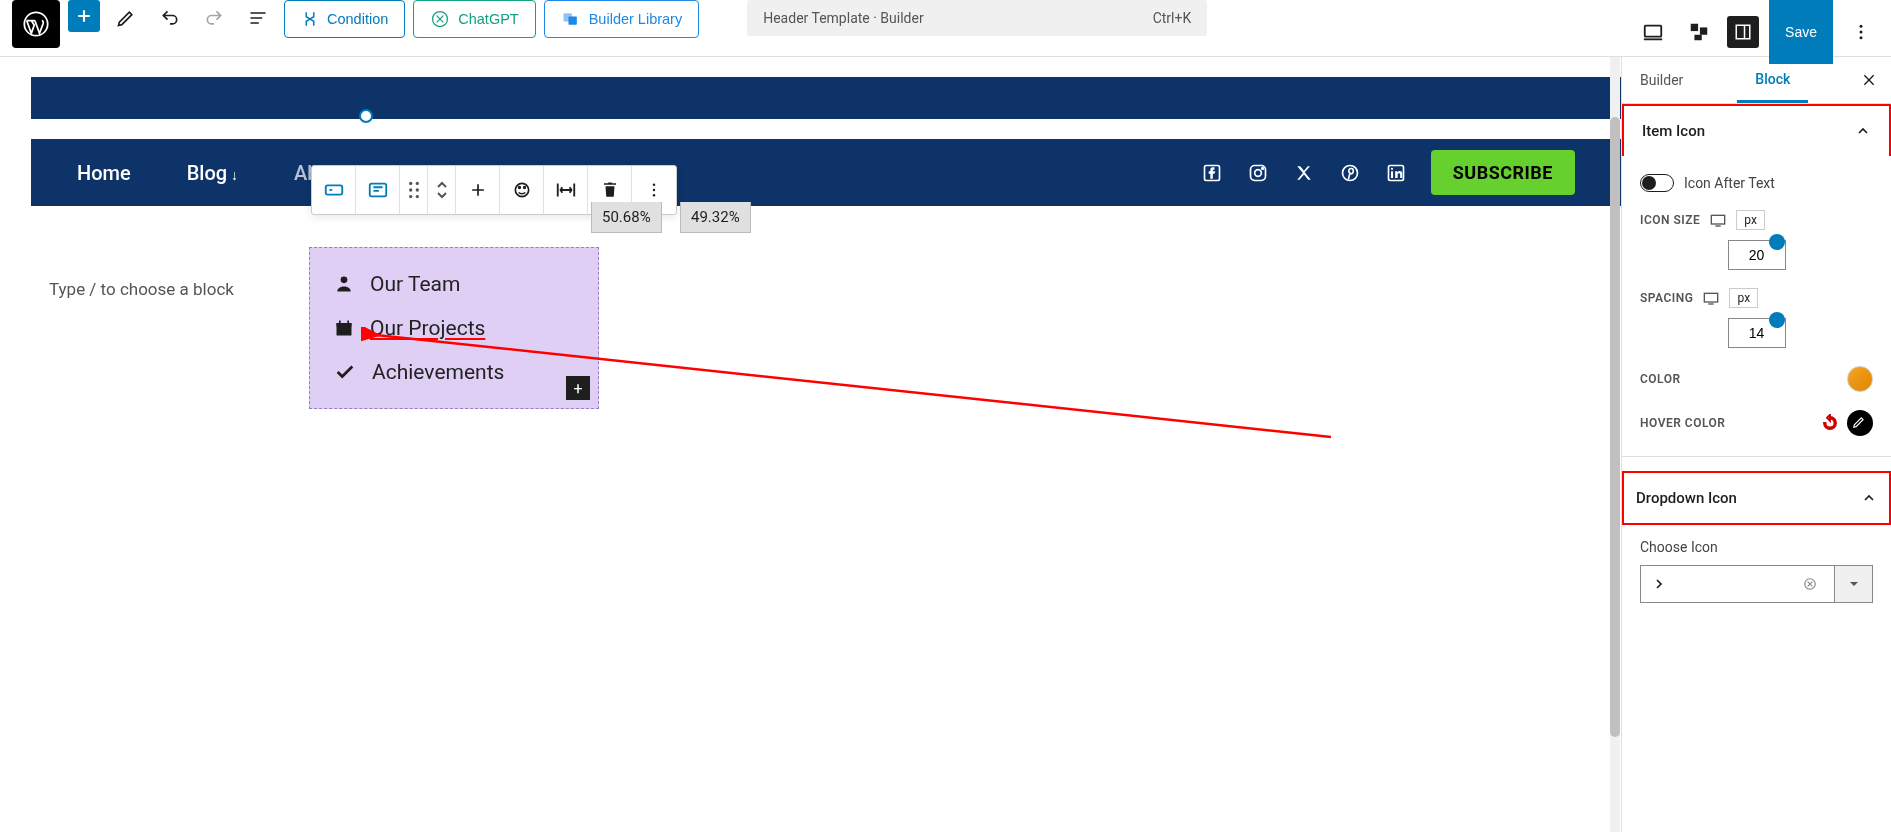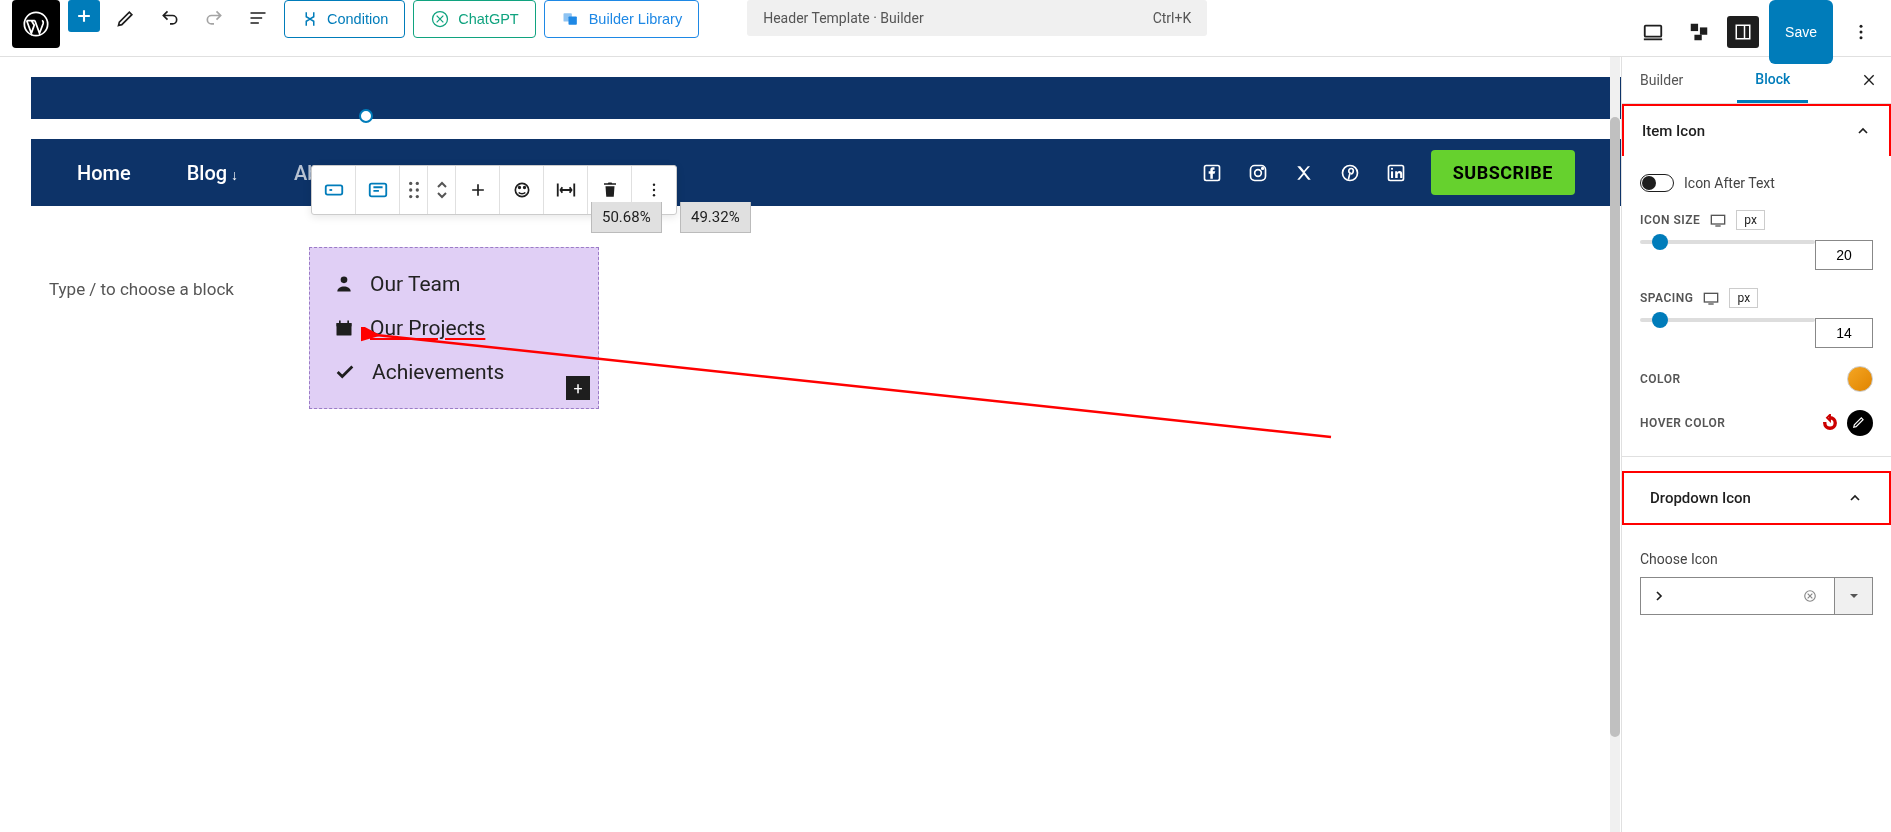--- a/index.html
+++ b/index.html
@@ -10,21 +10,21 @@
 .topbar { height: 57px; display: flex; align-items: flex-start; padding: 0 12px; border-bottom: 1px solid #e0e0e0; gap: 8px; }
 .wp-logo { width: 48px; height: 48px; background: #000; border-radius: 4px; display: flex; align-items: center; justify-content: center; color: #fff; }
 .btn-icon { width: 36px; height: 36px; display: flex; align-items: center; justify-content: center; border: none; background: transparent; cursor: pointer; border-radius: 3px; }
 .btn-add { background: #007cba; color: #fff; width: 32px; height: 32px; }
 .pill { height: 38px; padding: 0 16px; border: 1.5px solid; border-radius: 4px; display: flex; align-items: center; gap: 8px; font-size: 14.5px; font-weight: 500; cursor: pointer; background: #fff; }
 .pill-condition { border-color: #007cba; color: #007cba; }
 .pill-chatgpt { border-color: #10a37f; color: #10a37f; }
 .pill-library { border-color: #1e88e5; color: #1e88e5; }
 .doctitle { flex: 0 0 460px; height: 36px; margin-left: 40px; background: #f0f0f0; border-radius: 3px; display: flex; align-items: center; justify-content: space-between; padding: 0 16px; font-size: 14px; color: #555; }
 .topbar-right { margin-left: auto; display: flex; align-items: center; gap: 10px; }
-.btn-save { background: #007cba; color: #fff; border: none; padding: 24px 16px; border-radius: 6px; font-size: 14px; cursor: pointer; }
+.btn-save { background: #007cba; color: #fff; border: none; padding: 24px 16px; border-radius: 0; font-size: 14px; cursor: pointer; }
 .square-dark { width: 32px; height: 32px; background: #1e1e1e; border-radius: 3px; display:flex; align-items:center; justify-content:center; }
 
 
 .main { flex: 1; display: flex; overflow: hidden; }
 .canvas { flex: 1; position: relative; background: #fff; padding: 20px; overflow: hidden; margin-left: 31px; }
 
 .hero-band { background: #0d3368; height: 42px; margin: 0 -20px 20px -20px; position: relative; }
 .range-thumb { position:absolute; left:328px; top:32px; width:14px; height:14px; background:#fff; border:2px solid #007cba; border-radius:50%; }
 .navband { background: #0d3368; height: 67px; margin: 0 -20px 0 -20px; display: flex; align-items: center; padding: 0 46px; gap: 56px; color: #fff; font-size: 20px; font-weight: 500; position: relative; }
 .navband .right { margin-left: auto; display: flex; align-items: center; gap: 24px; }
@@ -59,34 +59,34 @@
 
 .panel { border: 2.5px solid #f00; border-bottom: none; padding: 0; }
 .panel-head { display: flex; justify-content: space-between; align-items: center; padding: 16px 18px; font-size: 15px; font-weight: 500; cursor: pointer; }
 .panel-body { padding: 0 18px 20px 18px; border-bottom: 1px solid #e0e0e0; }
 .panel-body .row { display: flex; align-items: center; gap: 10px; margin-top: 18px; }
 
 .toggle { width: 34px; height: 18px; background: #fff; border: 1.5px solid #1e1e1e; border-radius: 10px; position: relative; }
 .toggle::after { content:''; position:absolute; left:1px; top:1px; width:14px; height:14px; background:#1e1e1e; border-radius:50%; }
 .lblrow-label { font-size: 12px; letter-spacing: 0.5px; color: #555; text-transform: uppercase; font-weight: 600; }
 .unit { border: 1px solid #ccc; padding: 2px 7px; font-size: 12px; }
-.slider-wrap { display:flex; margin-top:10px; }
+.slider-wrap { display:flex; align-items:center; margin-top:10px;flex-direction:column; }
 .slider { flex:1; position:relative; height:4px; background:#ddd; border-radius:2px; }
 .slider-thumb { position:absolute; left:12px; top:-6px; width:16px; height:16px; background:#007cba; border-radius:50%; }
 .numbox { width:58px; height:30px; border:1px solid #888; text-align:center; font-size:14px; }
 .swatch { width:26px; height:26px; border-radius:50%; }
 .lbl-right { margin-left:auto; display:flex; align-items:center; gap:8px; }
 .swatch-orange { background: linear-gradient(135deg,#f5a623,#e08400); border:1px solid #ccc; }
 .swatch-black { background: #000; }
 .reset-icn { color:#cc0000; }
 
 .panel2 { border: 2.5px solid #f00; margin-top: 14px; }
-.panel2-head { display: flex; justify-content: space-between; align-items: center; padding: 16px 26px; font-size: 15px; font-weight: 500; cursor: pointer; }
-
-.chooser { padding: 26px 18px; }
+.panel2-head { display: flex; justify-content: space-between; align-items: center; padding: 16px 12px; font-size: 15px; font-weight: 500; cursor: pointer; }
+
+.chooser { padding: 14px 18px; }
 .chooser-label { font-size: 14px; color: #444; margin-bottom: 10px; }
 .chooser-row { display:flex; height:38px; }
 .chooser-box { flex:1; border:1px solid #888; display:flex; align-items:center; padding:0 10px; }
 .chooser-x { width:28px; display:flex; align-items:center; justify-content:center; color:#888; }
 .chooser-dd { width:38px; border:1px solid #888; border-left:none; background:#f0f0f0; display:flex; align-items:center; justify-content:center; }
 
 
 .arrow-line { position:absolute; pointer-events:none; z-index:50; }
 
 svg { display:block; }

